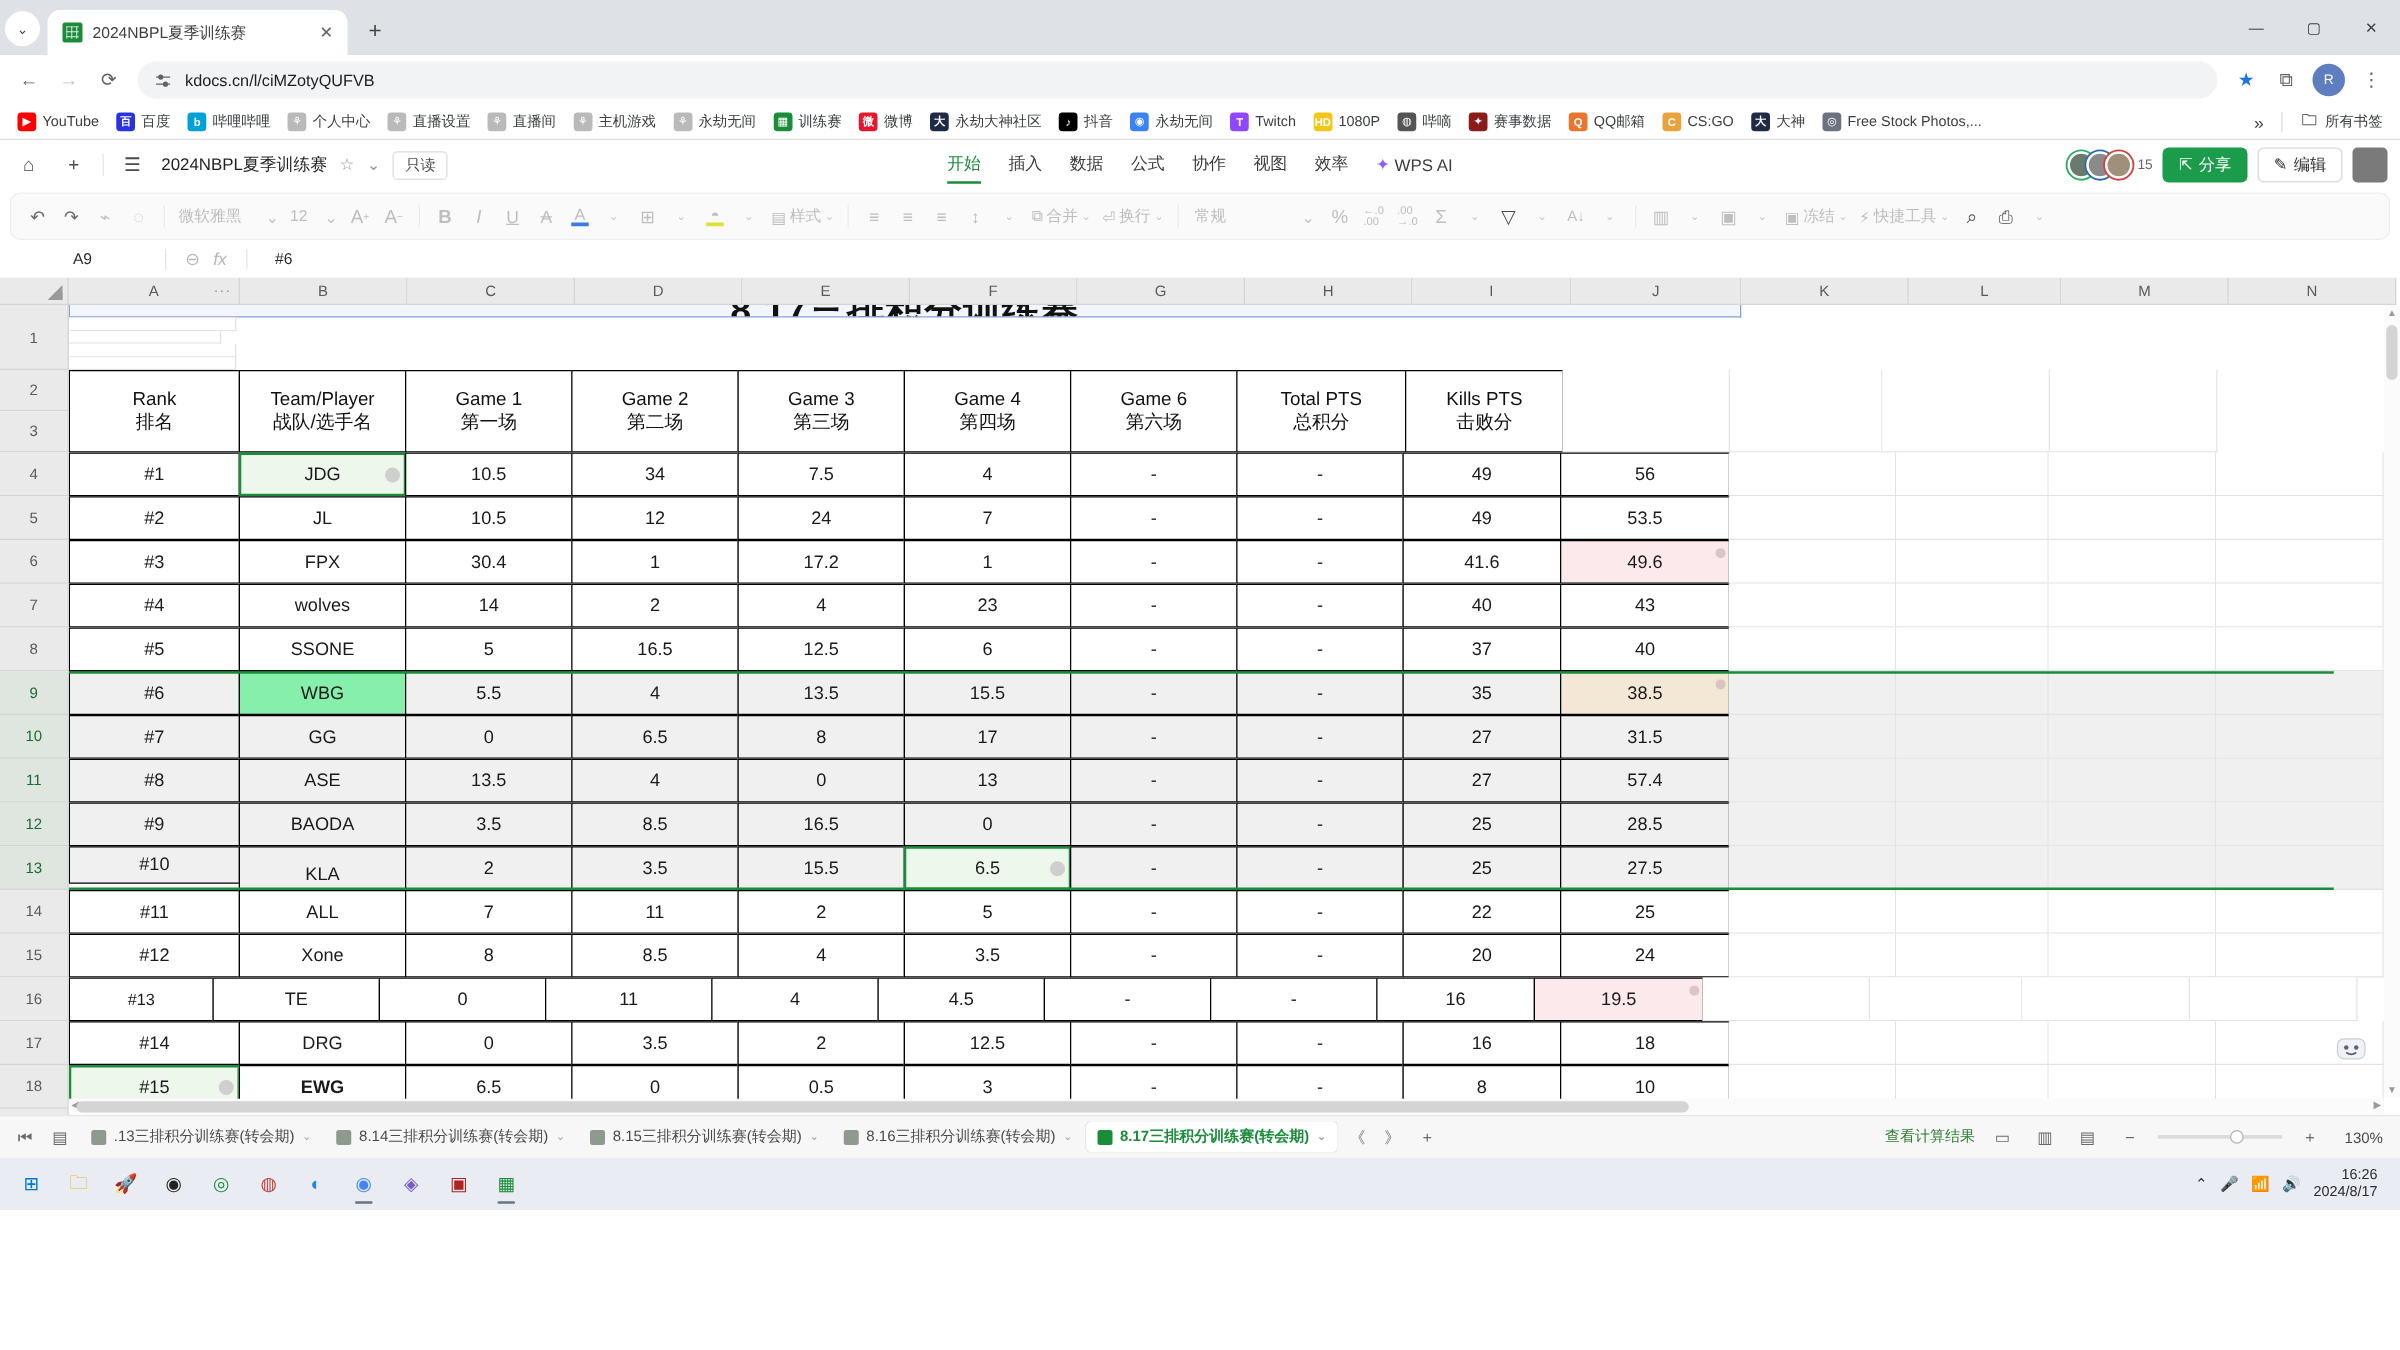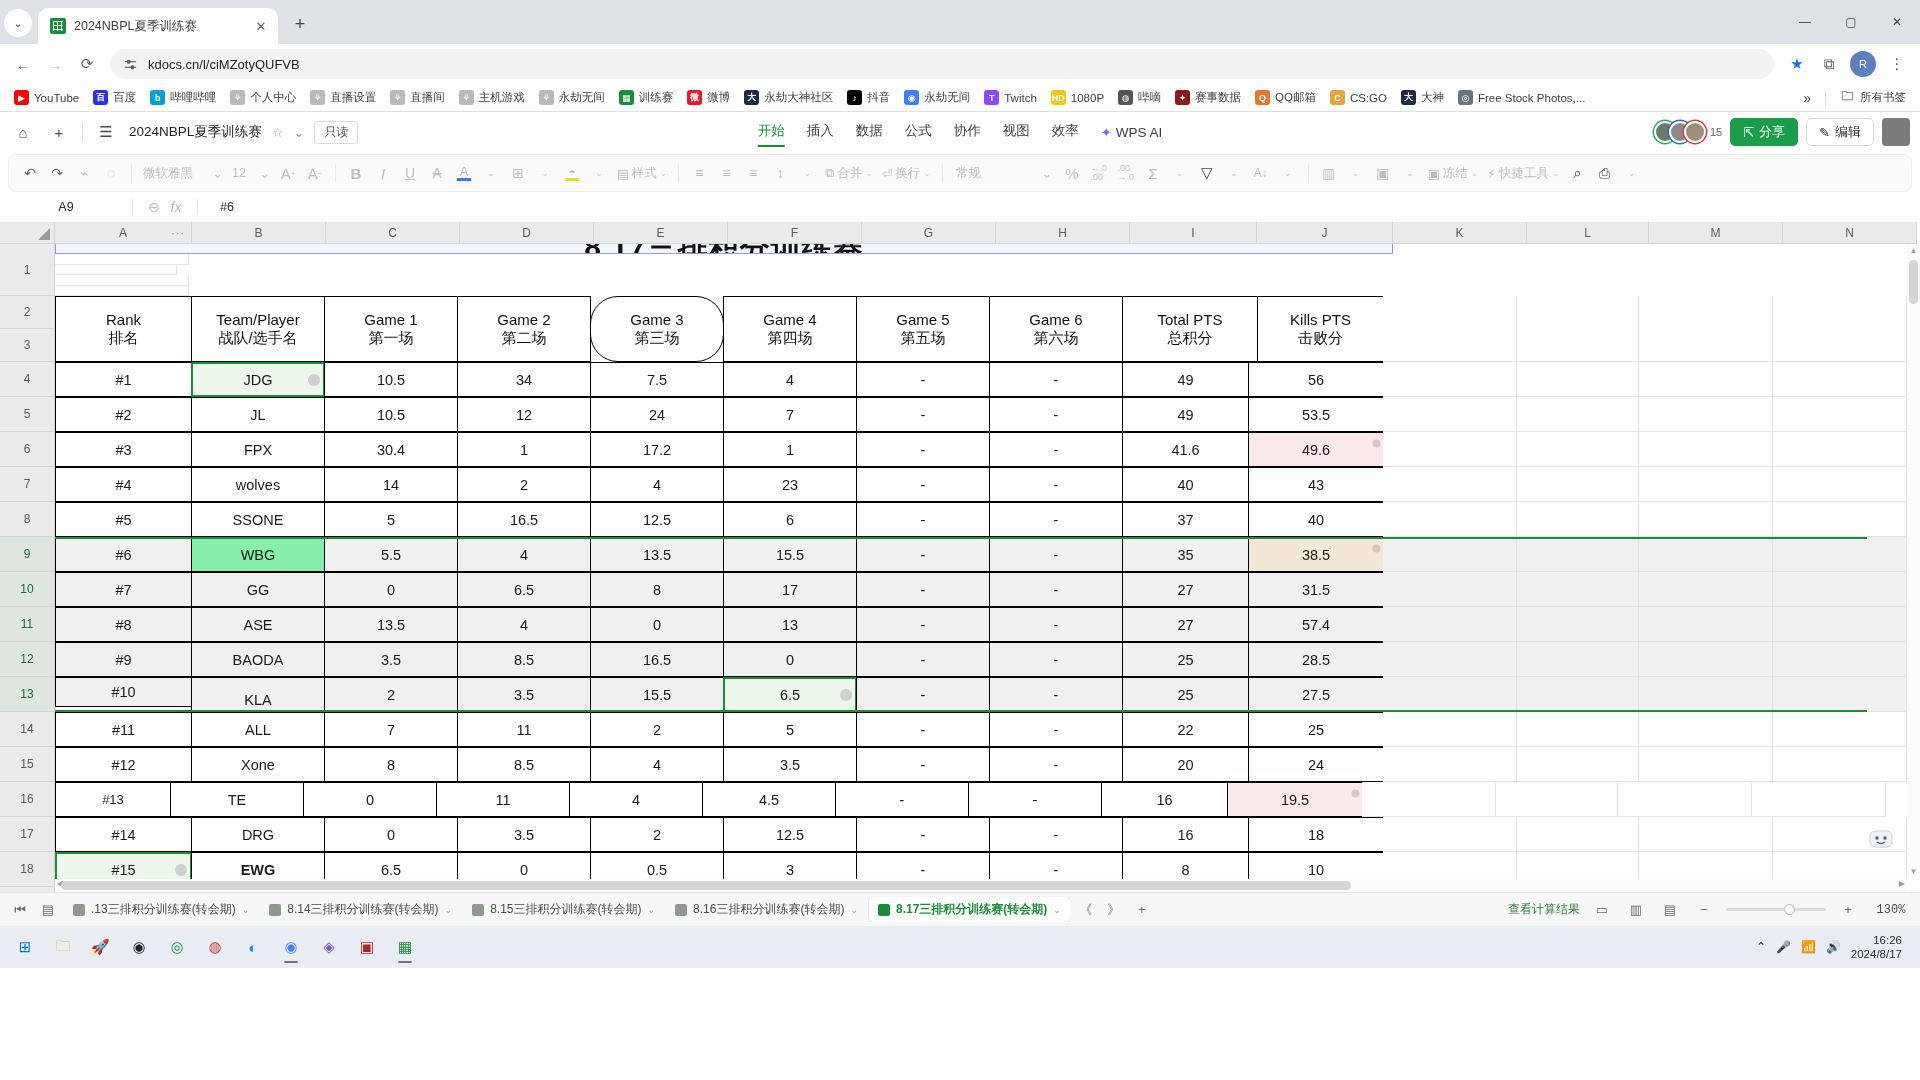--- a/index.html
+++ b/index.html
@@ -185,21 +185,21 @@
     display:flex; align-items:center; gap:6px; padding:4px 9px; border-radius:5px; cursor:pointer; flex:none;
     max-width:230px;
   }
   .stab.active{ background:#fff; color:#1a8c3a; font-weight:bold; box-shadow:0 0 0 1px #e6e6e6;}
   .stab .sic{ width:12px;height:12px; flex:none; background:#8e9a8e; border-radius:2px;}
   .stab.active .sic{ background:#1a8c3a;}
   .stab .slb{ white-space:nowrap; overflow:hidden; text-overflow:ellipsis; font-size:12px;}
   .stab .scar{ font-size:9px; color:#9a9a9a;}
   .sb-right{ margin-left:auto; display:flex; align-items:center; gap:10px;}
   .calc-link{ color:#2e7d32; font-size:12px; cursor:pointer;}
-  .zoom-val{ font-size:12px; color:#4a4a4a; min-width:42px; text-align:center; cursor:pointer;font-family:Liberation Mono, monospace;}
+  .zoom-val{ font-size:12px; color:#4a4a4a; min-width:42px; text-align:center; cursor:pointer;}
 
   
   .taskbar{ height:42px; background:#e9ecf2; display:flex; align-items:center; padding:0 8px; gap:4px;}
   .tb-ico{ width:34px;height:34px; border-radius:5px; display:flex; align-items:center; justify-content:center;
            cursor:pointer; position:relative; font-size:15px;}
   .tb-ico.act::after{ content:""; position:absolute; bottom:1px; left:50%; transform:translateX(-50%);
                       width:14px; height:2px; border-radius:2px; background:#6b7280;}
   .tray{ margin-left:auto; display:flex; align-items:center; gap:10px; padding-right:10px; color:#2b2b2b; font-size:12px;}
   .clock{ text-align:right; line-height:1.25; font-size:11.5px; color:#2b2b2b; cursor:pointer;}
 </style>
@@ -541,31 +541,27 @@
           <div class="cn">战队/选手名</div>
         </div>
         <div class="cell bordered hdr2" style="width: 134px; height: 66px;">
           <div class="en">Game 1</div>
           <div class="cn">第一场</div>
         </div>
         <div class="cell bordered hdr2" style="width: 134px; height: 66px;">
           <div class="en">Game 2</div>
           <div class="cn">第二场</div>
         </div>
-        <div class="cell bordered hdr2" style="width: 134px; height: 66px; border-radius: 28px;">
+        <div class="cell bordered hdr2" style="width: 134px; height: 66px;">
           <div class="en">Game 3</div>
           <div class="cn">第三场</div>
         </div>
         <div class="cell bordered hdr2" style="width: 134px; height: 66px;">
           <div class="en">Game 4</div>
           <div class="cn">第四场</div>
-        </div>
-        <div class="cell bordered hdr2" style="width: 134px; height: 66px;">
-          <div class="en">Game 5</div>
-          <div class="cn">第五场</div>
         </div>
         <div class="cell bordered hdr2" style="width: 134px; height: 66px;">
           <div class="en">Game 6</div>
           <div class="cn">第六场</div>
         </div>
         <div class="cell bordered hdr2" style="width: 136px; height: 66px;">
           <div class="en">Total PTS</div>
           <div class="cn">总积分</div>
         </div>
         <div class="cell bordered hdr2" style="width: 127px; height: 66px;">

